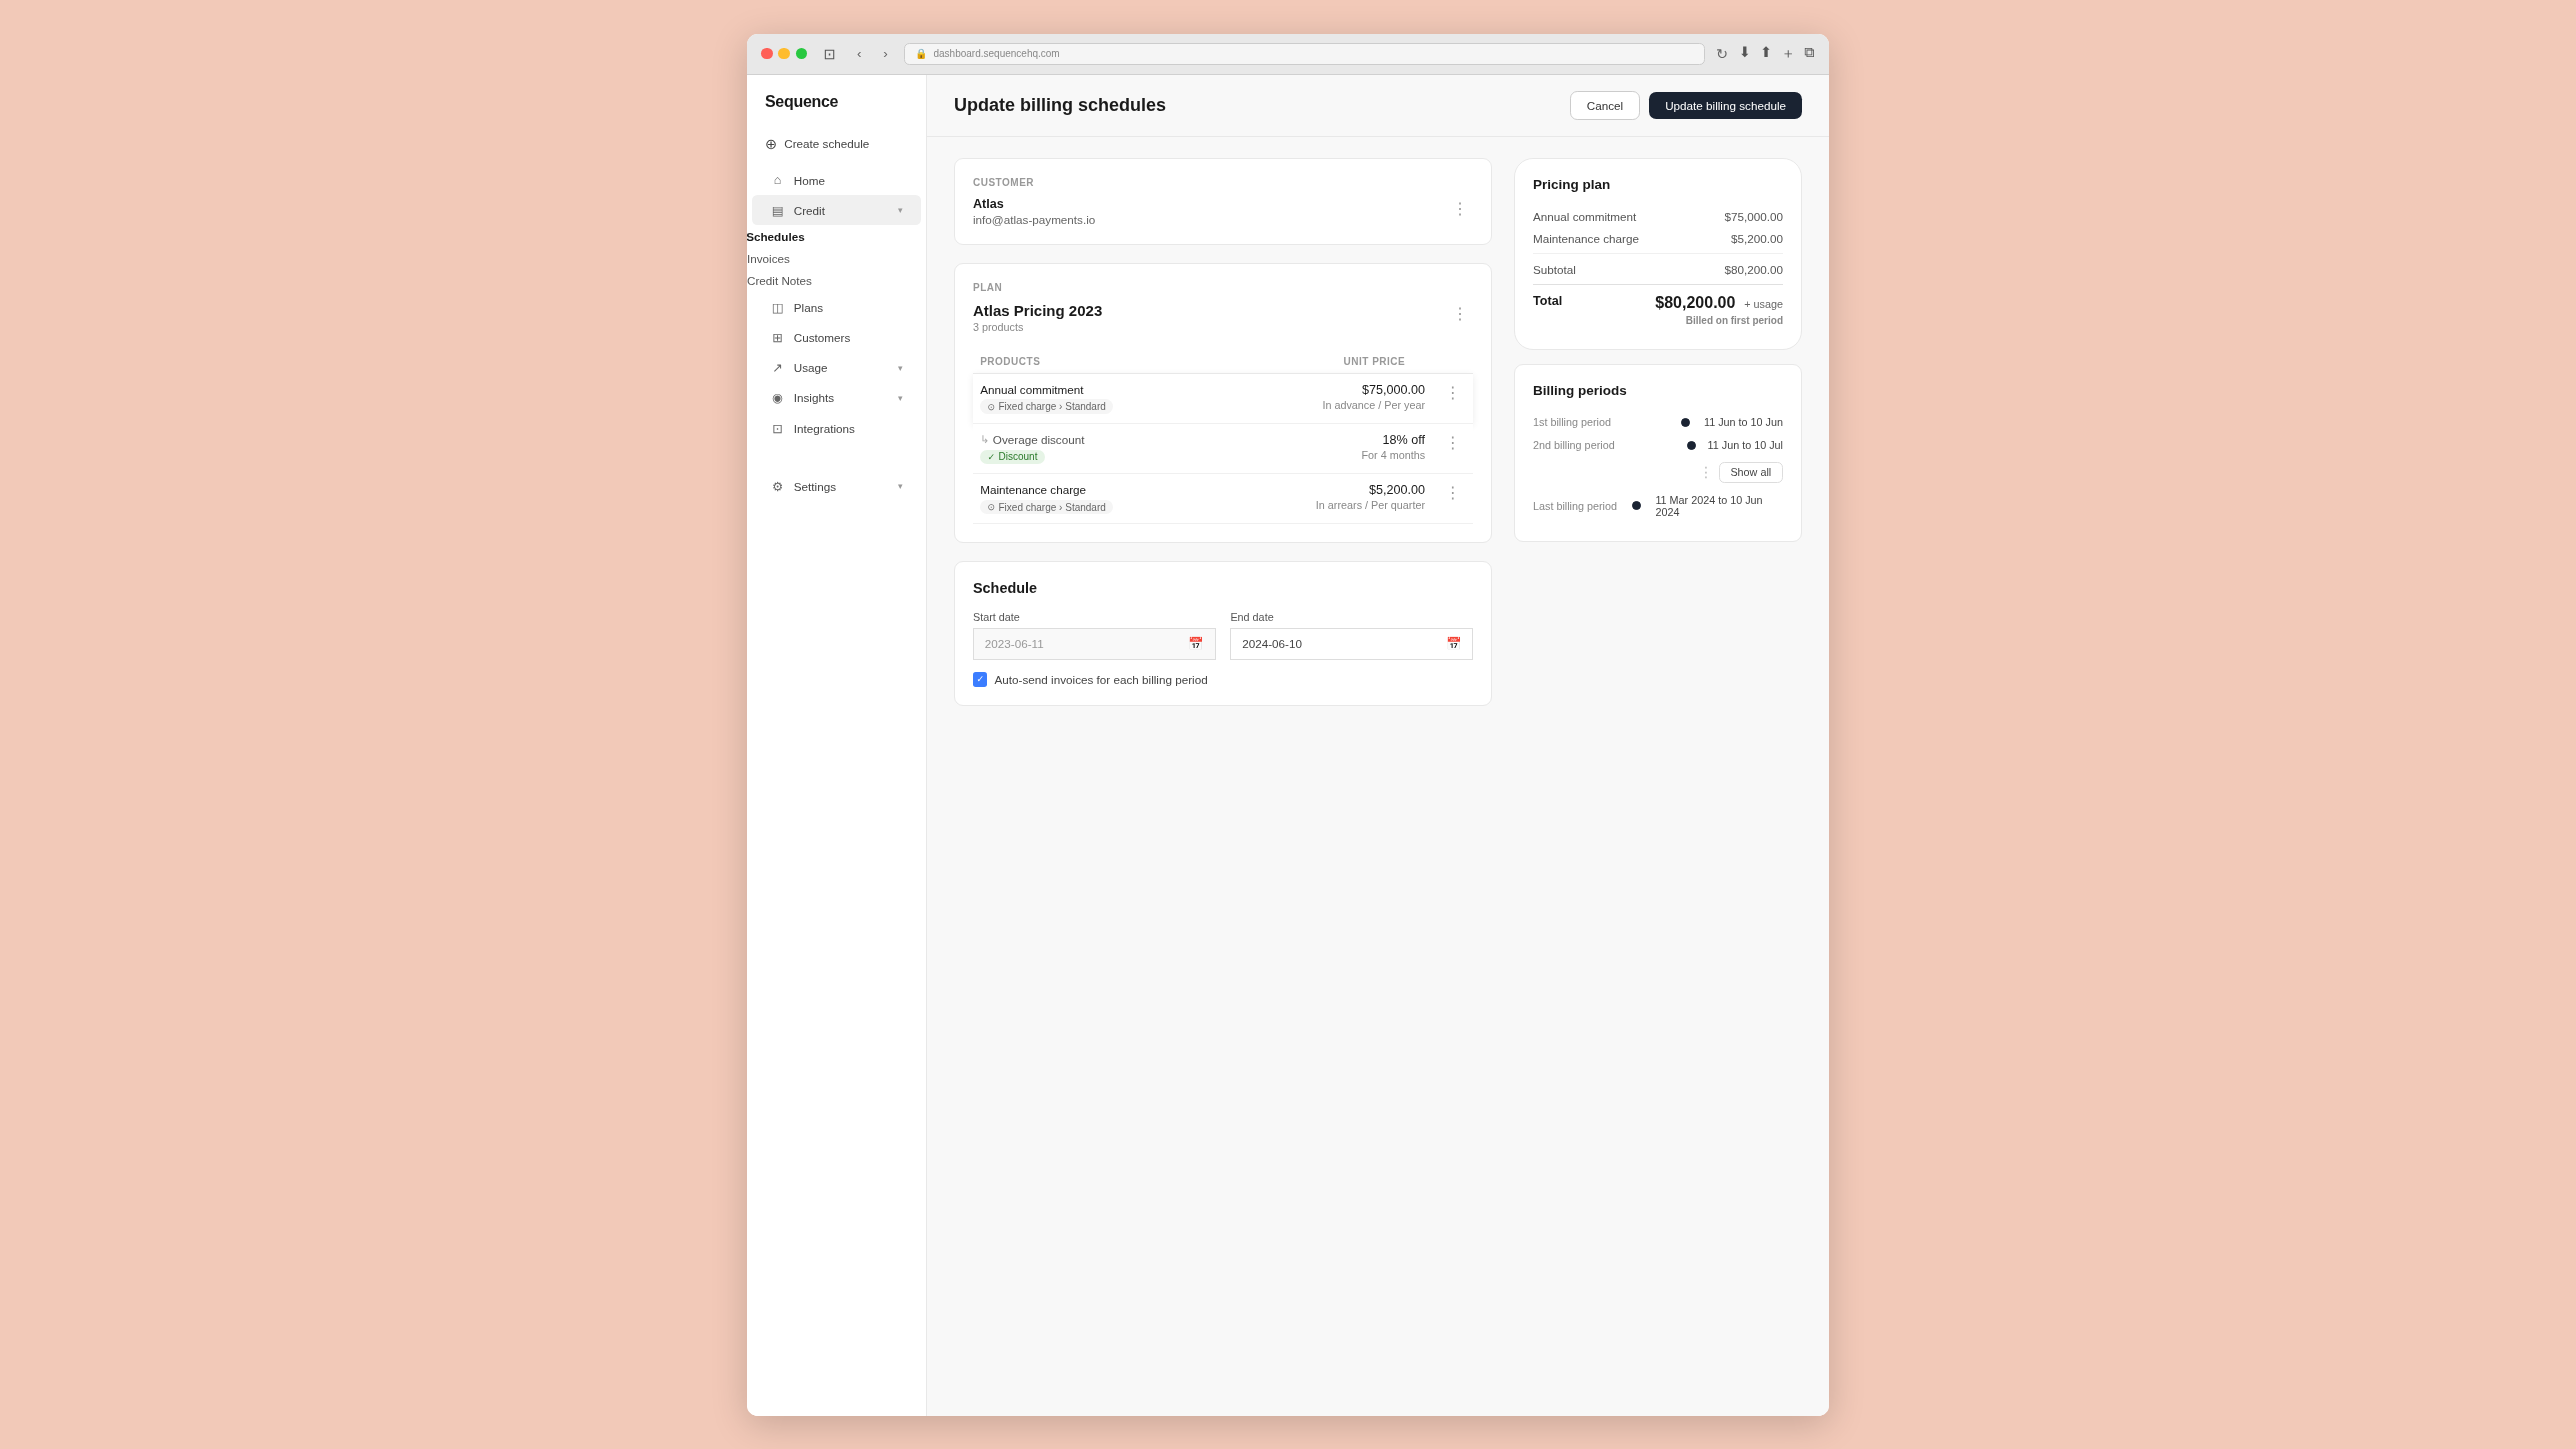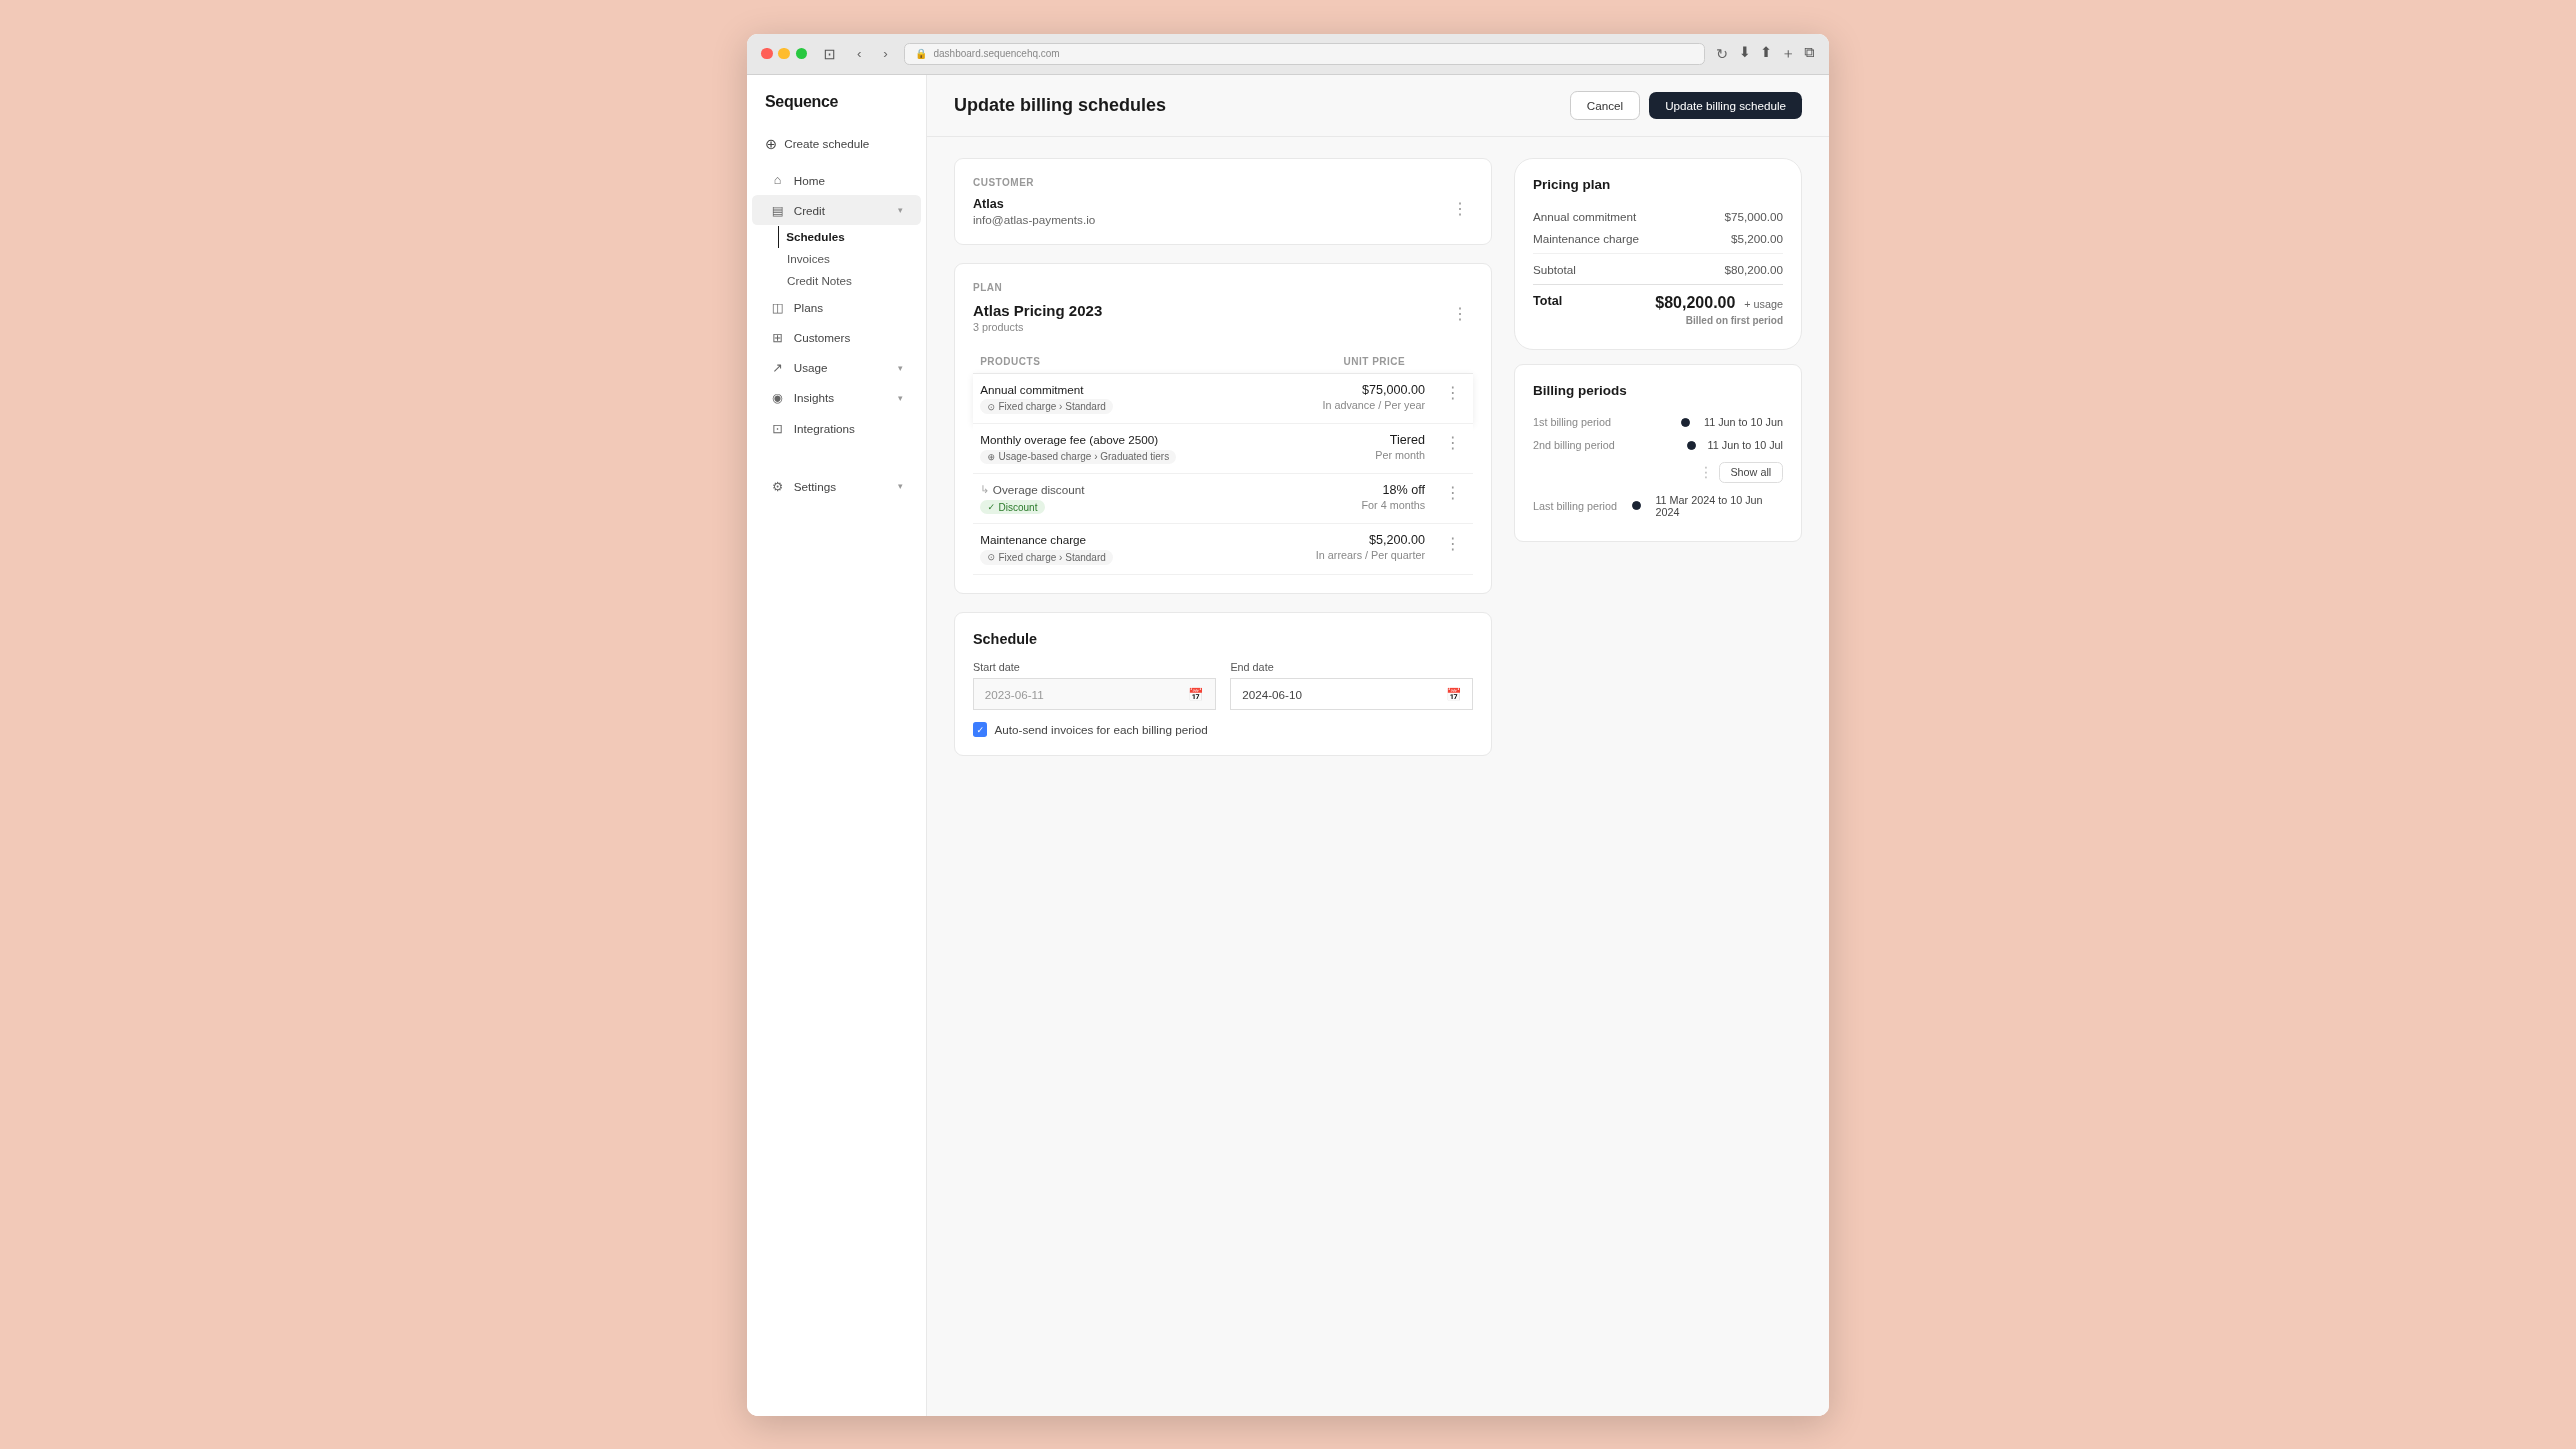--- a/index.html
+++ b/index.html
@@ -87,21 +87,20 @@
       padding: 7.2px 18px;
       font-size: 11.7px;
       color: #444;
       cursor: pointer;
       border-radius: 5.4px;
       margin: 0.9px 5.4px;
     }
     .sidebar-item.active { background: #f0f0f0; font-weight: 500; }
     .sidebar-item-icon { width: 14.4px; text-align: center; font-size: 12.6px; color: #666; }
     .sidebar-sub {
-      padding-left: 40px;
       font-size: 11.7px;
       color: #555;
     }
     .sidebar-sub-item {
       padding: 4.5px 18px 4.5px 0;
       cursor: pointer;
       color: #555;
     }
     .sidebar-sub-item.active {
       font-weight: 600;
@@ -486,28 +485,20 @@
               <tbody id="products-tbody">
               <tr style="background: rgb(255, 255, 255); box-shadow: rgba(0, 0, 0, 0.08) 0px 1.8px 7.2px;">
                     <td><div class="product-name">Annual commitment</div><div class="product-badge" style="color: rgb(102, 102, 102); background: rgb(245, 245, 245);"><span class="badge-icon">⊙</span>Fixed charge › Standard</div></td>
                     <td class="price-col">
     <div class="price-main">$75,000.00</div>
     <div class="price-sub">In advance / Per year</div>
   </td>
                     <td class="table-row-actions"><span class="three-dots">⋮</span></td>
                   </tr>
                   <tr style="background: rgb(255, 255, 255);">
-                    <td><div class="product-name">Monthly overage fee (above 2500)</div><div class="product-badge" style="color: rgb(102, 102, 102); background: rgb(245, 245, 245);"><span class="badge-icon">⊕</span>Usage-based charge › Graduated tiers</div></td>
-                    <td class="price-col">
-    <div class="price-main">Tiered</div>
-    <div class="price-sub">Per month</div>
-  </td>
-                    <td class="table-row-actions"><span class="three-dots">⋮</span></td>
-                  </tr>
-                  <tr style="background: rgb(255, 255, 255);">
                     <td>
       <div class="sub-product">
         <span class="sub-arrow">↳</span>
         <span>Overage discount</span>
       </div>
     <div class="product-badge" style="color: rgb(42, 122, 42); background: rgb(230, 244, 230);"><span class="badge-icon">✓</span>Discount</div></td>
                     <td class="price-col">
     <div class="price-main">18% off</div>
     <div class="price-sub">For 4 months</div>
   </td>

